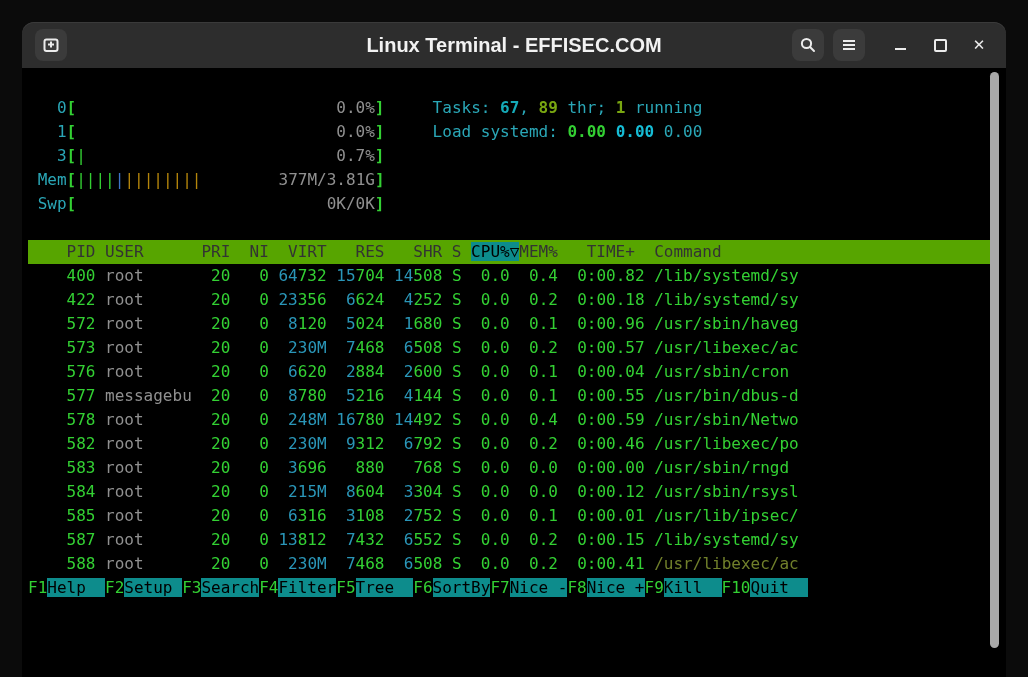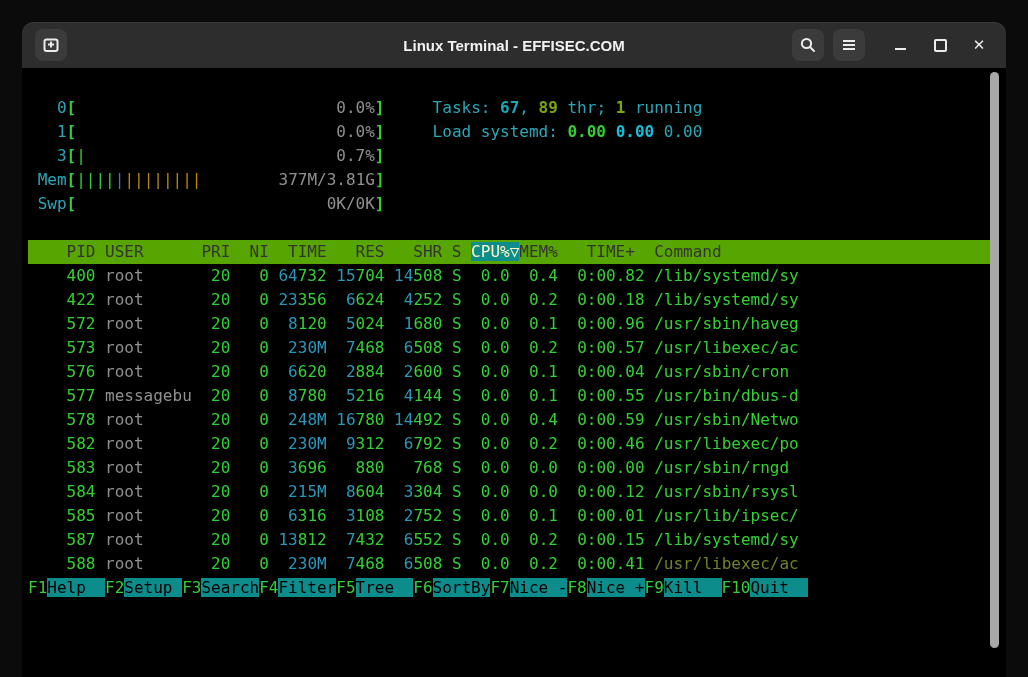--- a/index.html
+++ b/index.html
@@ -4,41 +4,41 @@
 <style>
   html,body{margin:0;padding:0;background:#0b0b0b;}
   #stage{position:relative;width:1028px;height:677px;background:#0b0b0b;overflow:hidden;
          font-family:"Liberation Sans",sans-serif;}
   .window{position:absolute;left:22px;top:22px;width:984px;height:655px;background:#000;
           border-radius:12px 12px 0 0;}
   
   .titlebar{position:absolute;left:0;top:0;width:100%;height:46px;background:#2d2d2d;
             border-radius:12px 12px 0 0;box-shadow:inset 0 1px 0 #3a3a3a;}
   .tb-title{position:absolute;left:50%;top:50%;transform:translate(-50%,-50%);
-            color:#f2f2f2;font-weight:bold;font-size:15px;white-space:nowrap;}
+            color:#f2f2f2;font-weight:bold;font-size:20px;white-space:nowrap;}
   .tb-btn{position:absolute;width:32px;height:32px;top:7px;background:#3b3b3b;border-radius:8px;
           display:flex;align-items:center;justify-content:center;}
   .tb-flat{position:absolute;width:24px;height:32px;top:7px;display:flex;align-items:center;justify-content:center;}
   .min-glyph{display:block;width:11px;height:2px;background:#ececec;margin-top:8px;}
   .max-glyph{display:block;width:9px;height:9px;border:2px solid #ececec;border-radius:2px;}
   .close-glyph{color:#ececec;font-size:15px;line-height:1;font-family:"DejaVu Sans",sans-serif;}
   
   .screen{position:absolute;left:0;top:46px;right:0;bottom:0;background:#000;overflow:hidden;}
   #term{position:absolute;left:6px;top:28px;}
   .ln{font-family:"DejaVu Sans Mono",monospace;font-size:16px;line-height:24px;height:24px;
       white-space:pre;width:964px;}
   .b{font-weight:bold;}
   .c-cyan{color:#2aa7b7}.c-bcyan{color:#16bdd6}.c-cyanNum{color:#15aab8}
   .c-olive{color:#79a611}.c-olivedim{color:#71802b}
   .c-green{color:#33d033}.c-gray{color:#909090}.c-numcyan{color:#2a96b8}
   .c-dark{color:#2c2c2c}
   .br{color:#33d033;font-weight:bold}
   .bar-red{color:#d02020}.bar-green{color:#33d033}.bar-blue{color:#3d74c8}.bar-yellow{color:#b5860b}
   .hdr{background:#57a500;color:#333;}
-  .sort{background:#0d8c8c;color:#fef9c3;margin-top:36px;}
+  .sort{background:#0d8c8c;color:#000000;margin-top:36px;}
   .sel{background:#0d8c8c;}
   .sel span{color:#262626;}
   .fk{background:#0d8c8c;color:#000000;}
   .fkey{color:#33d033;}
   .scrollbar{position:absolute;left:968px;top:4px;width:9px;height:576px;background:#a8a8a8;
              border-radius:5px;}
 </style>
 </head>
 <body>
 
@@ -79,21 +79,21 @@
     </div>
 
     <div class="screen">
       <div id="term">
           <div class="ln"><span class="c-cyan">   0</span><span class="br">[</span><span>                           </span><span class="c-gray">0.0%</span><span class="br">]</span><span>     </span><span class="c-cyan">Tasks: </span><span class="c-cyanNum b">67</span><span class="c-cyan">, </span><span class="c-olive b">89</span><span class="c-cyan"> thr; </span><span class="c-olive b">1</span><span class="c-cyan"> running</span></div>
           <div class="ln"><span class="c-cyan">   1</span><span class="br">[</span><span>                           </span><span class="c-gray">0.0%</span><span class="br">]</span><span>     </span><span class="c-cyan">Load systemd: </span><span class="c-green b">0.00 </span><span class="c-bcyan b">0.00 </span><span class="c-cyan">0.00</span></div>
           <div class="ln"><span class="c-cyan">   3</span><span class="br">[</span><span class="bar-green">|</span><span>                          </span><span class="c-gray">0.7%</span><span class="br">]</span></div>
           <div class="ln"><span class="c-cyan"> Mem</span><span class="br">[</span><span class="bar-green">|</span><span class="bar-green">|</span><span class="bar-green">|</span><span class="bar-green">|</span><span class="bar-blue">|</span><span class="bar-yellow">|</span><span class="bar-yellow">|</span><span class="bar-yellow">|</span><span class="bar-yellow">|</span><span class="bar-yellow">|</span><span class="bar-yellow">|</span><span class="bar-yellow">|</span><span class="bar-yellow">|</span><span>        </span><span class="c-gray">377M/3.81G</span><span class="br">]</span></div>
           <div class="ln"><span class="c-cyan"> Swp</span><span class="br">[</span><span>                          </span><span class="c-gray">0K/0K</span><span class="br">]</span></div>
           <div class="ln"></div>
-          <div class="ln hdr"><span>    PID USER      PRI  NI  TIME   RES   SHR S </span><span class="sort">CPU%▽</span><span>MEM%   TIME+  Command</span></div>
+          <div class="ln hdr"><span>    PID USER      PRI  NI  VIRT   RES   SHR S </span><span class="sort">CPU%▽</span><span>MEM%   TIME+  Command</span></div>
           <div class="ln"><span class="c-green">    400</span><span class="c-gray"> root      </span><span class="c-green"> 20   0 </span><span class="c-numcyan">64</span><span class="c-green">732</span><span> </span><span class="c-numcyan">15</span><span class="c-green">704</span><span> </span><span class="c-numcyan">14</span><span class="c-green">508</span><span class="c-green"> S  0.0  0.4  0:00.82 </span><span class="c-green">/lib/systemd/sy</span></div>
           <div class="ln"><span class="c-green">    422</span><span class="c-gray"> root      </span><span class="c-green"> 20   0 </span><span class="c-numcyan">23</span><span class="c-green">356</span><span> </span><span class="c-green"> </span><span class="c-numcyan">6</span><span class="c-green">624</span><span> </span><span class="c-green"> </span><span class="c-numcyan">4</span><span class="c-green">252</span><span class="c-green"> S  0.0  0.2  0:00.18 </span><span class="c-green">/lib/systemd/sy</span></div>
           <div class="ln"><span class="c-green">    572</span><span class="c-gray"> root      </span><span class="c-green"> 20   0 </span><span class="c-green"> </span><span class="c-numcyan">8</span><span class="c-green">120</span><span> </span><span class="c-green"> </span><span class="c-numcyan">5</span><span class="c-green">024</span><span> </span><span class="c-green"> </span><span class="c-numcyan">1</span><span class="c-green">680</span><span class="c-green"> S  0.0  0.1  0:00.96 </span><span class="c-green">/usr/sbin/haveg</span></div>
           <div class="ln"><span class="c-green">    573</span><span class="c-gray"> root      </span><span class="c-green"> 20   0 </span><span class="c-green"> </span><span class="c-numcyan">230M</span><span> </span><span class="c-green"> </span><span class="c-numcyan">7</span><span class="c-green">468</span><span> </span><span class="c-green"> </span><span class="c-numcyan">6</span><span class="c-green">508</span><span class="c-green"> S  0.0  0.2  0:00.57 </span><span class="c-green">/usr/libexec/ac</span></div>
           <div class="ln"><span class="c-green">    576</span><span class="c-gray"> root      </span><span class="c-green"> 20   0 </span><span class="c-green"> </span><span class="c-numcyan">6</span><span class="c-green">620</span><span> </span><span class="c-green"> </span><span class="c-numcyan">2</span><span class="c-green">884</span><span> </span><span class="c-green"> </span><span class="c-numcyan">2</span><span class="c-green">600</span><span class="c-green"> S  0.0  0.1  0:00.04 </span><span class="c-green">/usr/sbin/cron</span></div>
           <div class="ln"><span class="c-green">    577</span><span class="c-gray"> messagebu </span><span class="c-green"> 20   0 </span><span class="c-green"> </span><span class="c-numcyan">8</span><span class="c-green">780</span><span> </span><span class="c-green"> </span><span class="c-numcyan">5</span><span class="c-green">216</span><span> </span><span class="c-green"> </span><span class="c-numcyan">4</span><span class="c-green">144</span><span class="c-green"> S  0.0  0.1  0:00.55 </span><span class="c-green">/usr/bin/dbus-d</span></div>
           <div class="ln"><span class="c-green">    578</span><span class="c-gray"> root      </span><span class="c-green"> 20   0 </span><span class="c-green"> </span><span class="c-numcyan">248M</span><span> </span><span class="c-numcyan">16</span><span class="c-green">780</span><span> </span><span class="c-numcyan">14</span><span class="c-green">492</span><span class="c-green"> S  0.0  0.4  0:00.59 </span><span class="c-green">/usr/sbin/Netwo</span></div>
           <div class="ln"><span class="c-green">    582</span><span class="c-gray"> root      </span><span class="c-green"> 20   0 </span><span class="c-green"> </span><span class="c-numcyan">230M</span><span> </span><span class="c-green"> </span><span class="c-numcyan">9</span><span class="c-green">312</span><span> </span><span class="c-green"> </span><span class="c-numcyan">6</span><span class="c-green">792</span><span class="c-green"> S  0.0  0.2  0:00.46 </span><span class="c-green">/usr/libexec/po</span></div>
           <div class="ln"><span class="c-green">    583</span><span class="c-gray"> root      </span><span class="c-green"> 20   0 </span><span class="c-green"> </span><span class="c-numcyan">3</span><span class="c-green">696</span><span> </span><span class="c-green">  </span><span class="c-green">880</span><span> </span><span class="c-green">  </span><span class="c-green">768</span><span class="c-green"> S  0.0  0.0  0:00.00 </span><span class="c-green">/usr/sbin/rngd</span></div>
           <div class="ln"><span class="c-green">    584</span><span class="c-gray"> root      </span><span class="c-green"> 20   0 </span><span class="c-green"> </span><span class="c-numcyan">215M</span><span> </span><span class="c-green"> </span><span class="c-numcyan">8</span><span class="c-green">604</span><span> </span><span class="c-green"> </span><span class="c-numcyan">3</span><span class="c-green">304</span><span class="c-green"> S  0.0  0.0  0:00.12 </span><span class="c-green">/usr/sbin/rsysl</span></div>

